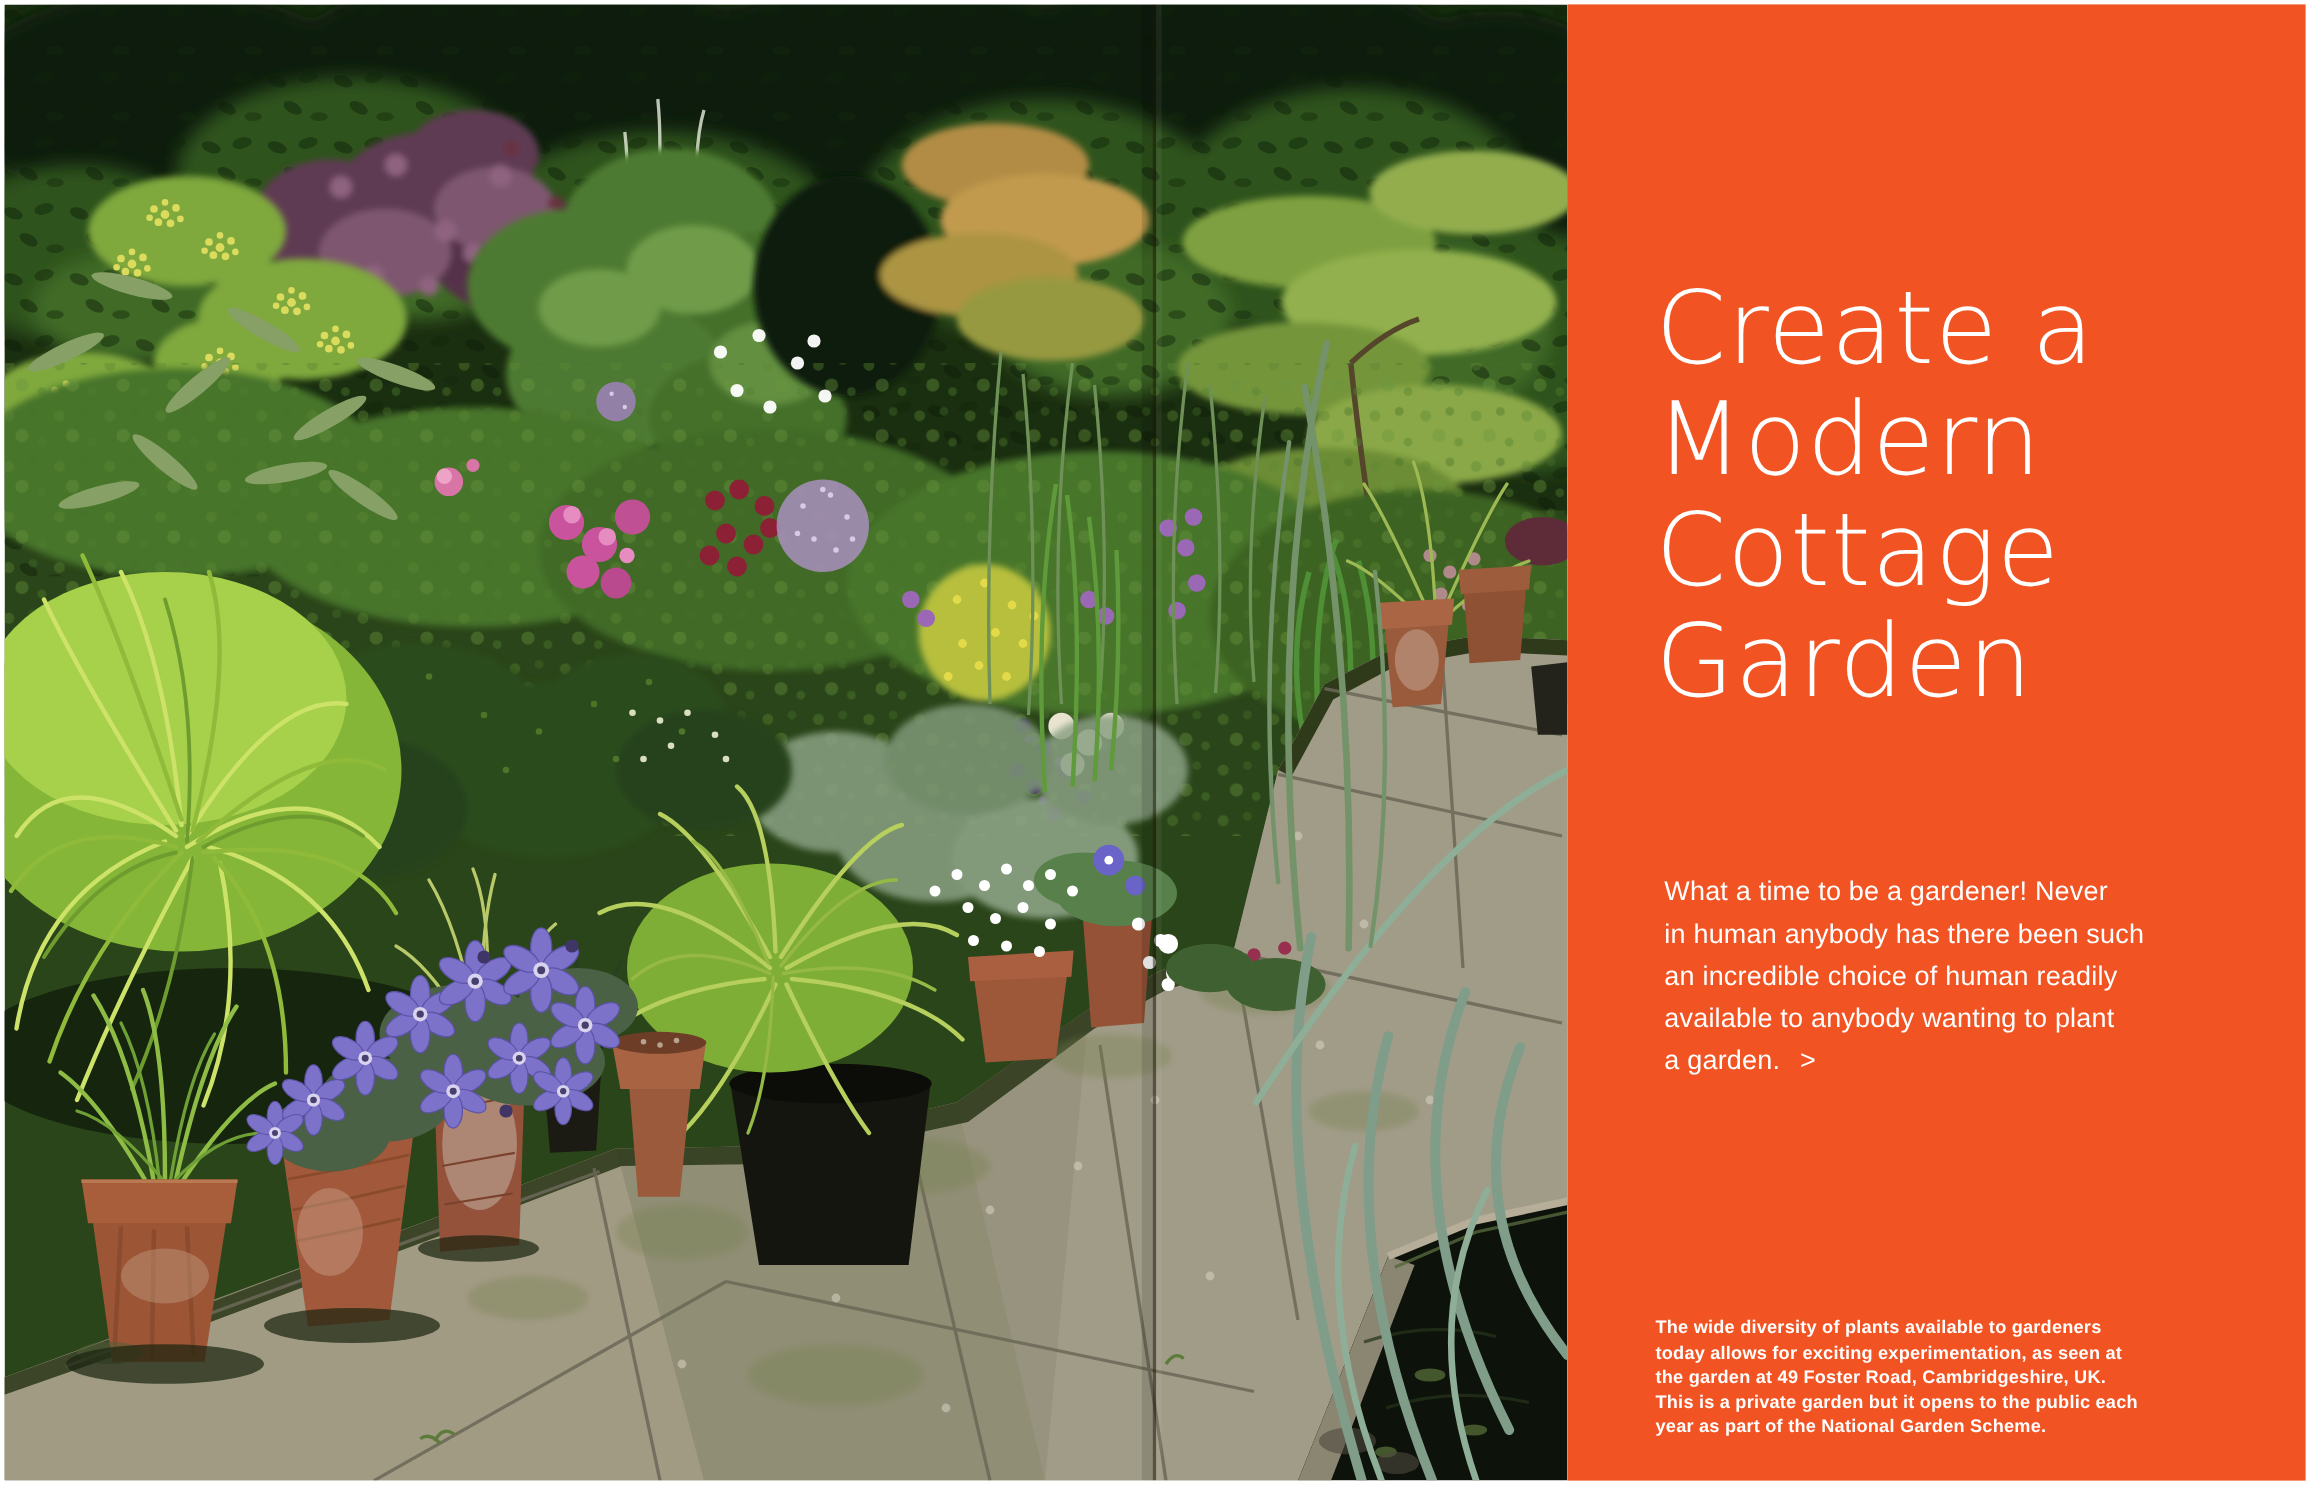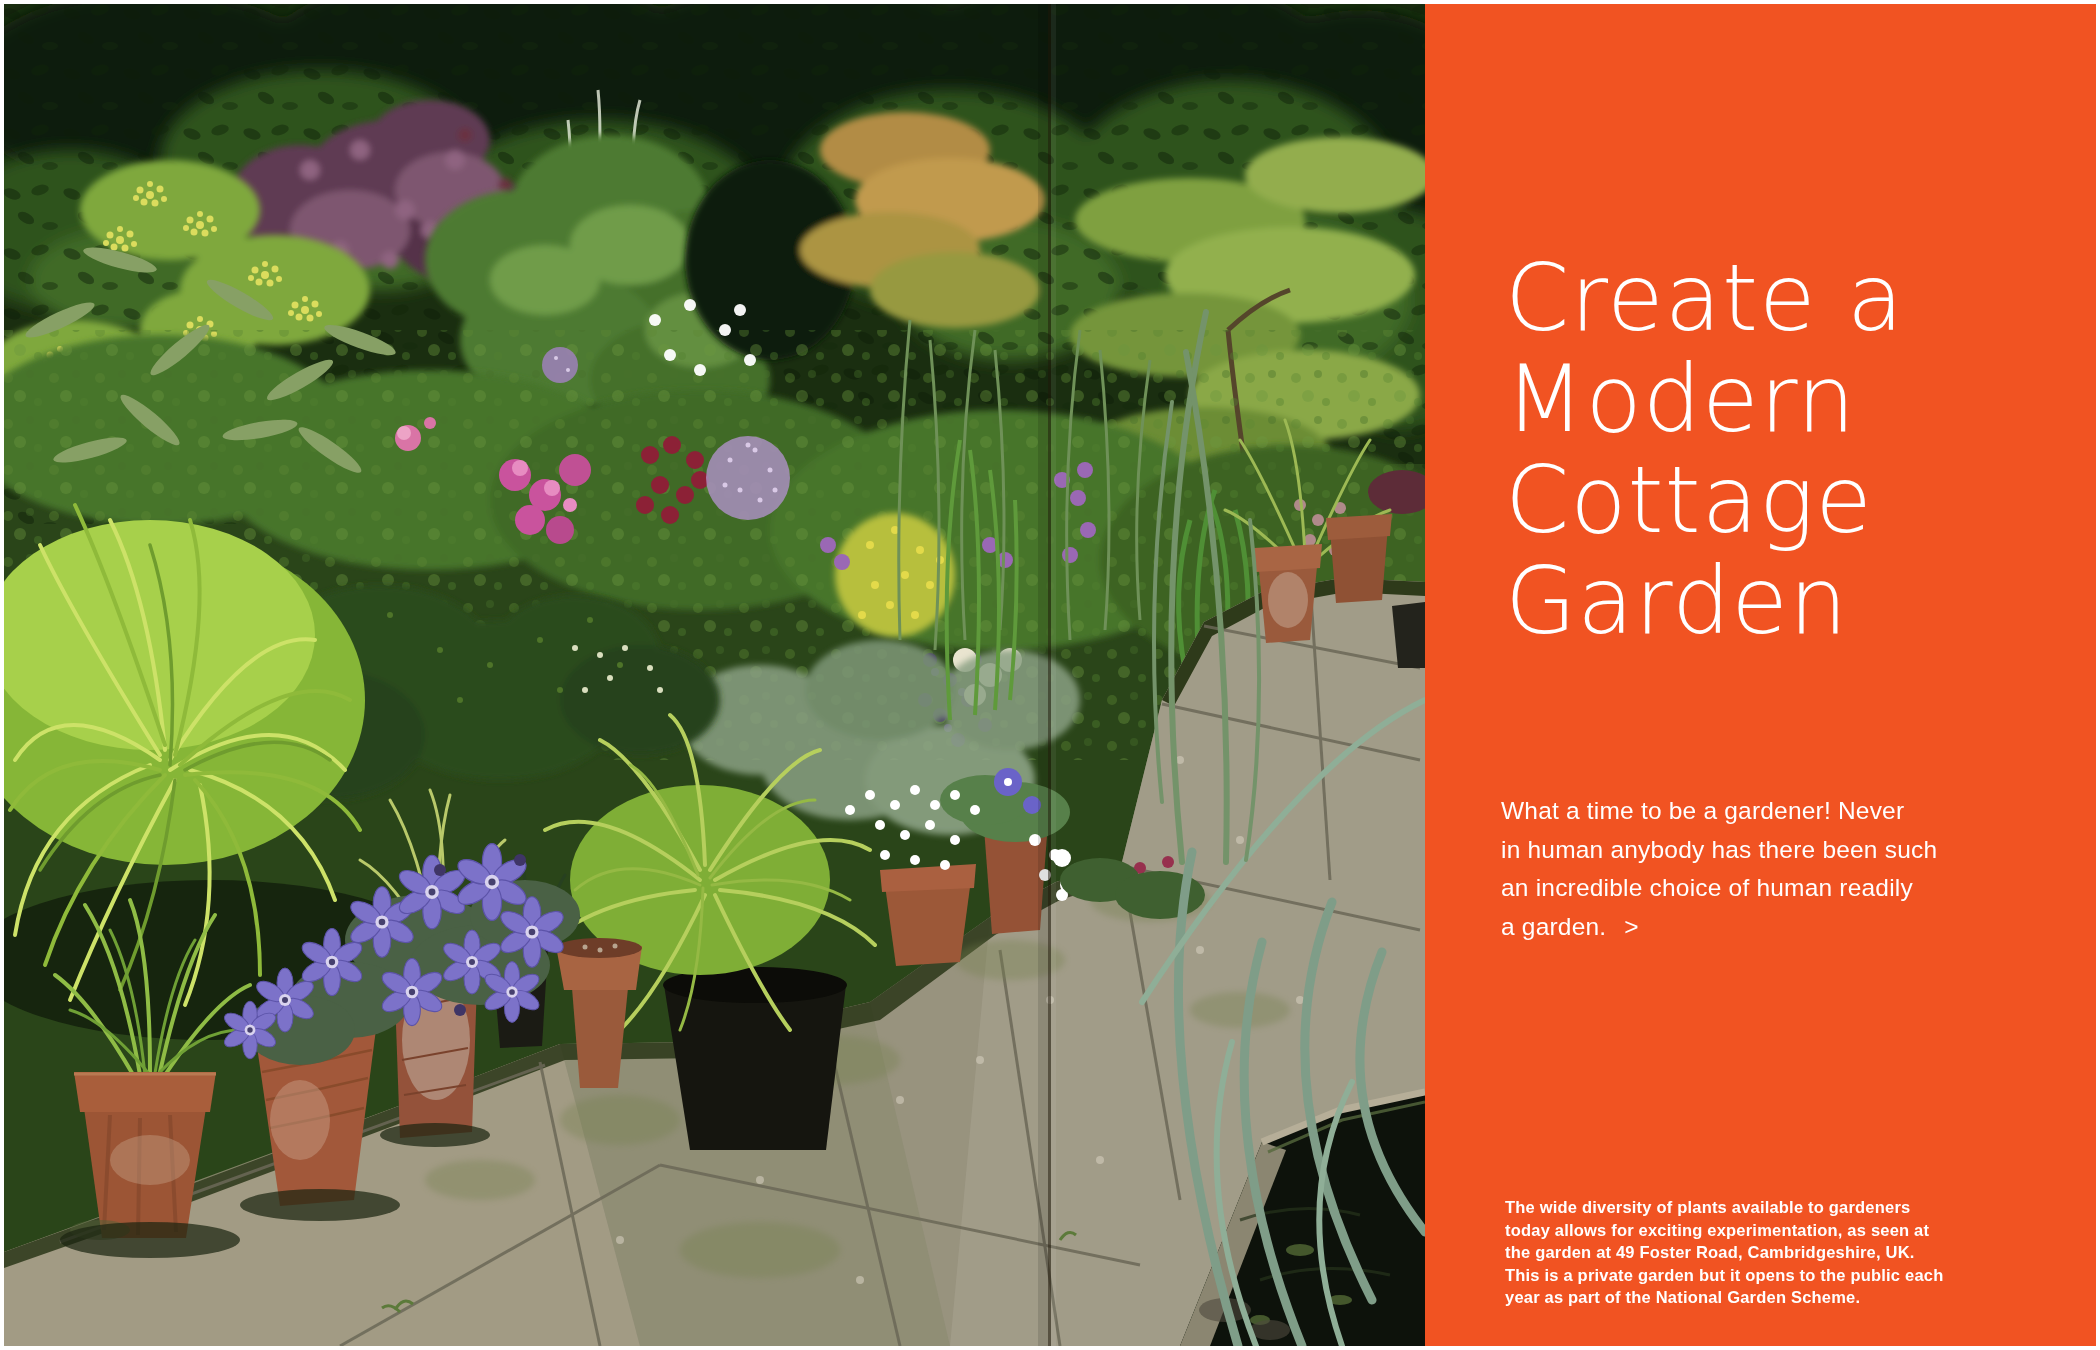--- a/index.html
+++ b/index.html
@@ -3,21 +3,21 @@
 <meta charset="utf-8">
 <style>
   html,body{margin:0;padding:0;background:#ffffff}
   .spread{position:relative;width:2100px;height:1350px;background:#ffffff;overflow:hidden;
           font-family:"Liberation Sans",sans-serif}
   .photo{position:absolute;left:4px;top:4px;width:1421px;height:1342px;overflow:hidden}
   .photo svg{display:block}
   .panel{position:absolute;left:1425px;top:4px;width:671px;height:1342px;background:#f15322;color:#ffffff}
   .title{position:absolute;left:80px;top:244px;font-family:"DejaVu Sans",sans-serif;
          font-weight:200;font-size:92px;line-height:101px;letter-spacing:1px;white-space:nowrap}
-  .intro{position:absolute;left:76px;top:788px;font-size:24.5px;line-height:38.6px;
+  .intro{position:absolute;left:88px;top:788px;font-size:24.5px;line-height:38.6px;
          font-weight:400;letter-spacing:.2px;white-space:nowrap}
   .intro-line{display:block}
   .marker{display:inline-block;margin-left:18px}
   .caption{position:absolute;left:80px;top:1192px;font-size:16.5px;line-height:22.6px;
            font-weight:700;letter-spacing:.2px;white-space:nowrap}
 </style>
 </head>
 <body>
 
 <div class="spread">
@@ -703,20 +703,21 @@
       <span style="display:block">Create a</span>
       <span style="display:block">Modern</span>
       <span style="display:block">Cottage</span>
       <span style="display:block">Garden</span>
     </h1>
 
     <div class="intro">
       <span class="intro-line">What a time to be a gardener! Never</span>
       <span class="intro-line">in human anybody has there been such</span>
       <span class="intro-line">an incredible choice of human readily</span>
+      <span class="intro-line">available to anybody wanting to plant</span>
       <span class="intro-line"><span>a garden.</span><span class="marker">&gt;</span></span>
     </div>
 
     <div class="caption">
       <span style="display:block">The wide diversity of plants available to gardeners</span>
       <span style="display:block">today allows for exciting experimentation, as seen at</span>
       <span style="display:block">the garden at 49 Foster Road, Cambridgeshire, UK.</span>
       <span style="display:block">This is a private garden but it opens to the public each</span>
       <span style="display:block">year as part of the National Garden Scheme.</span>
     </div>

